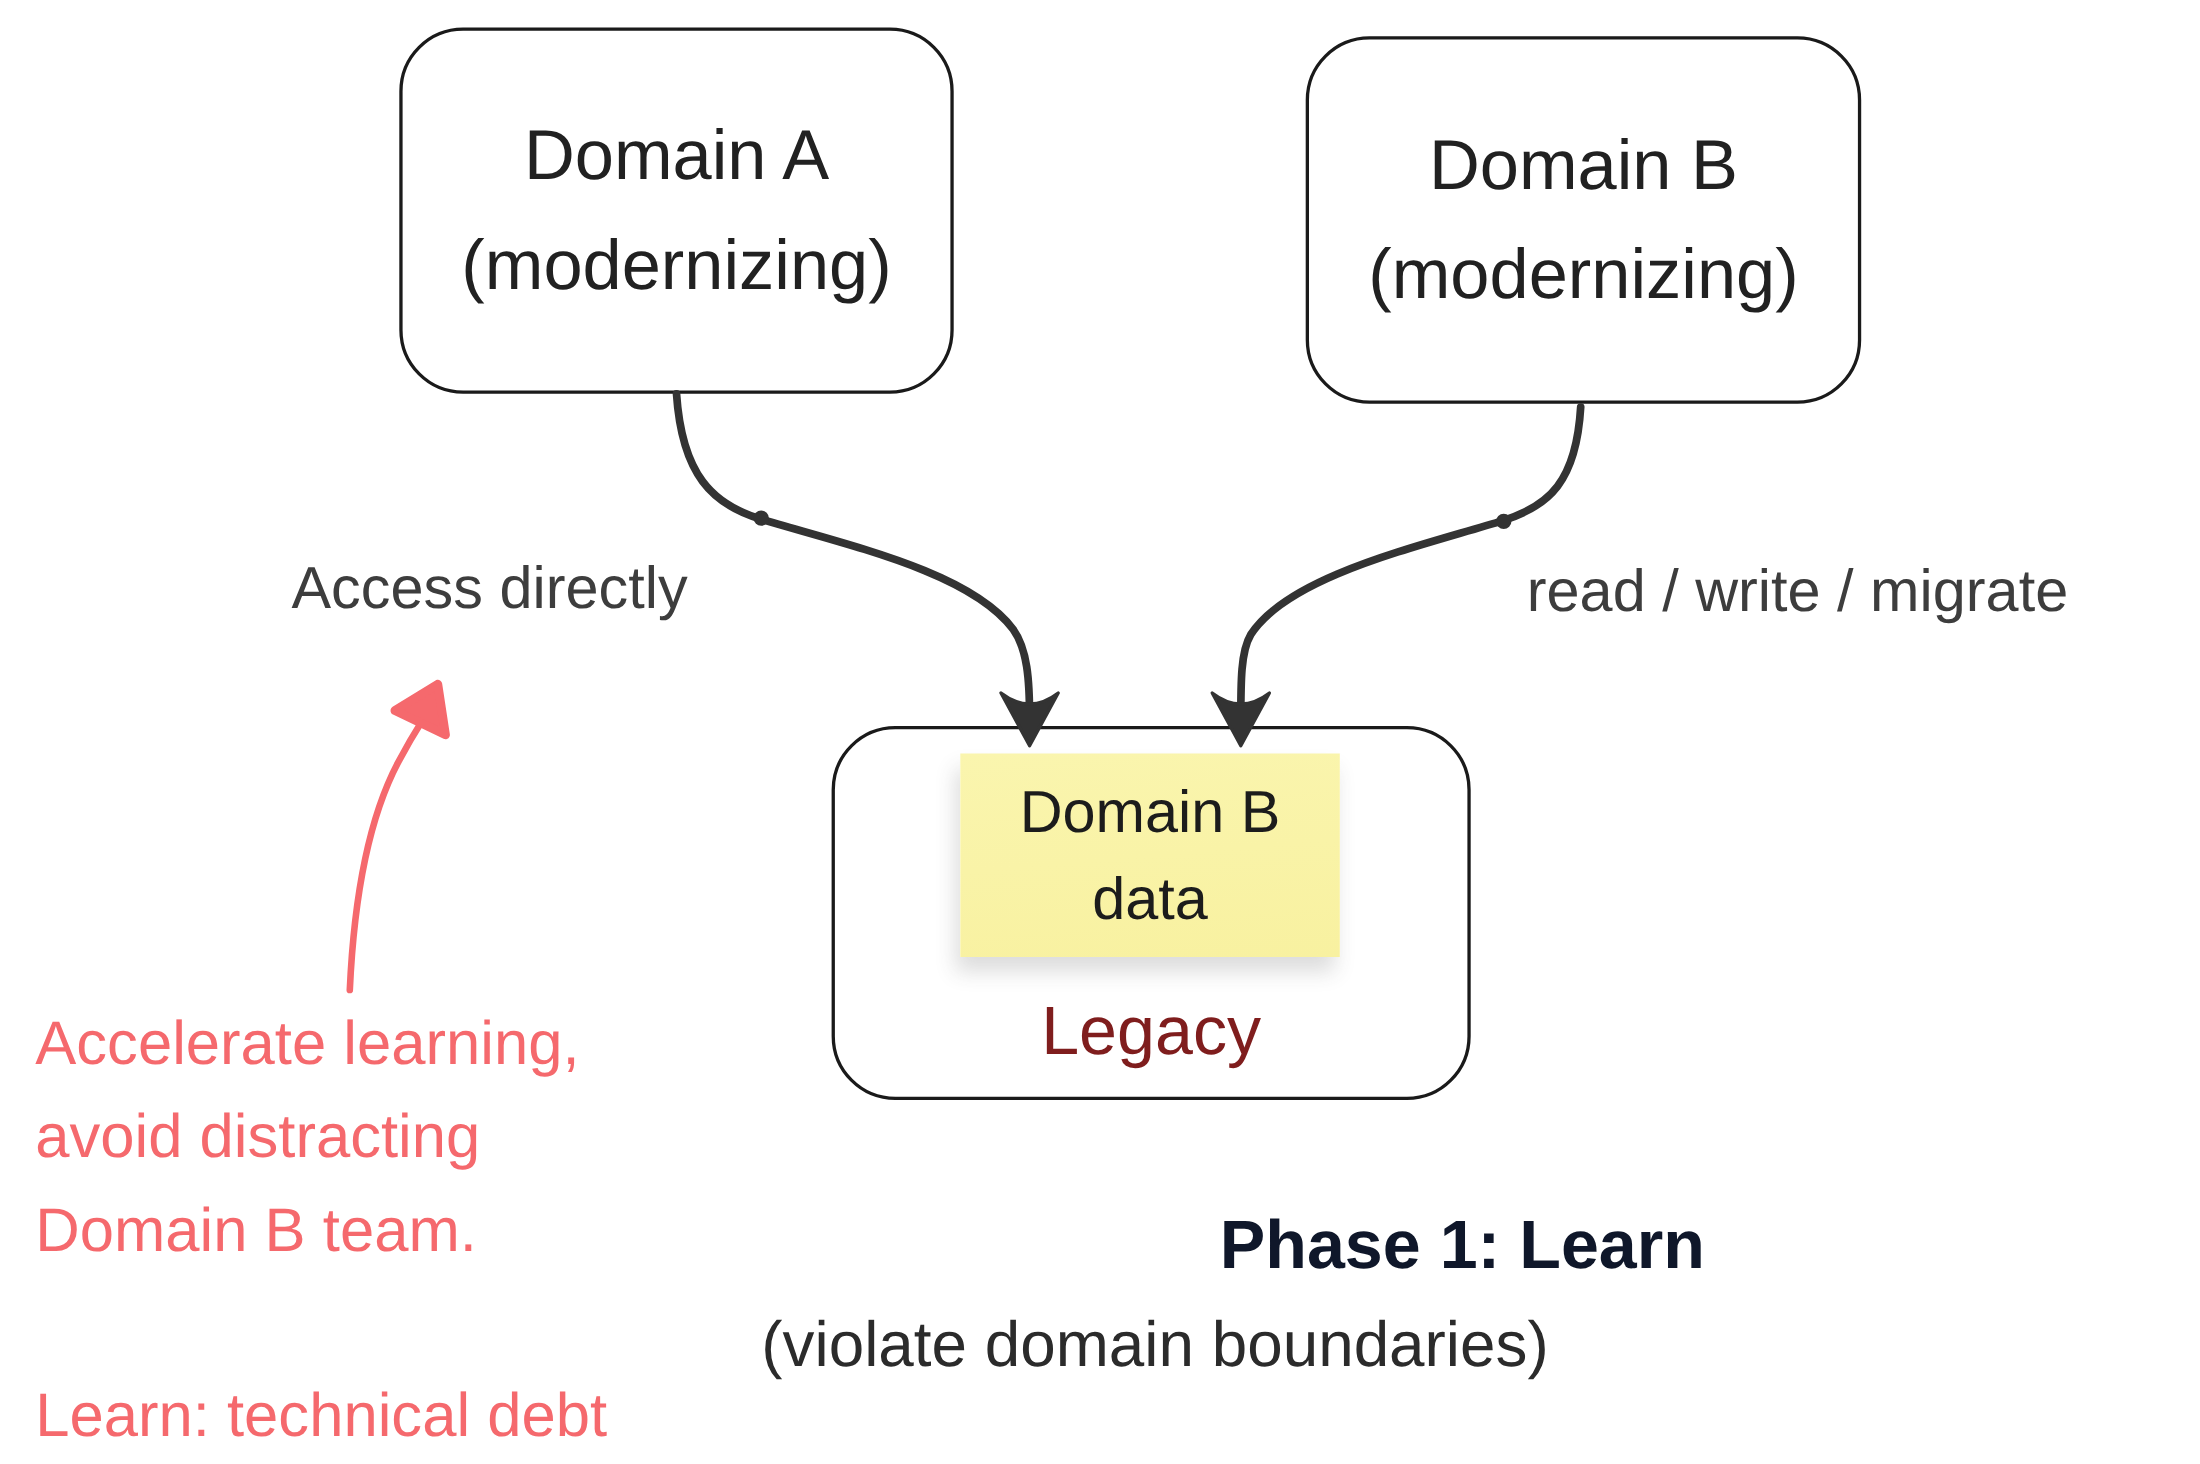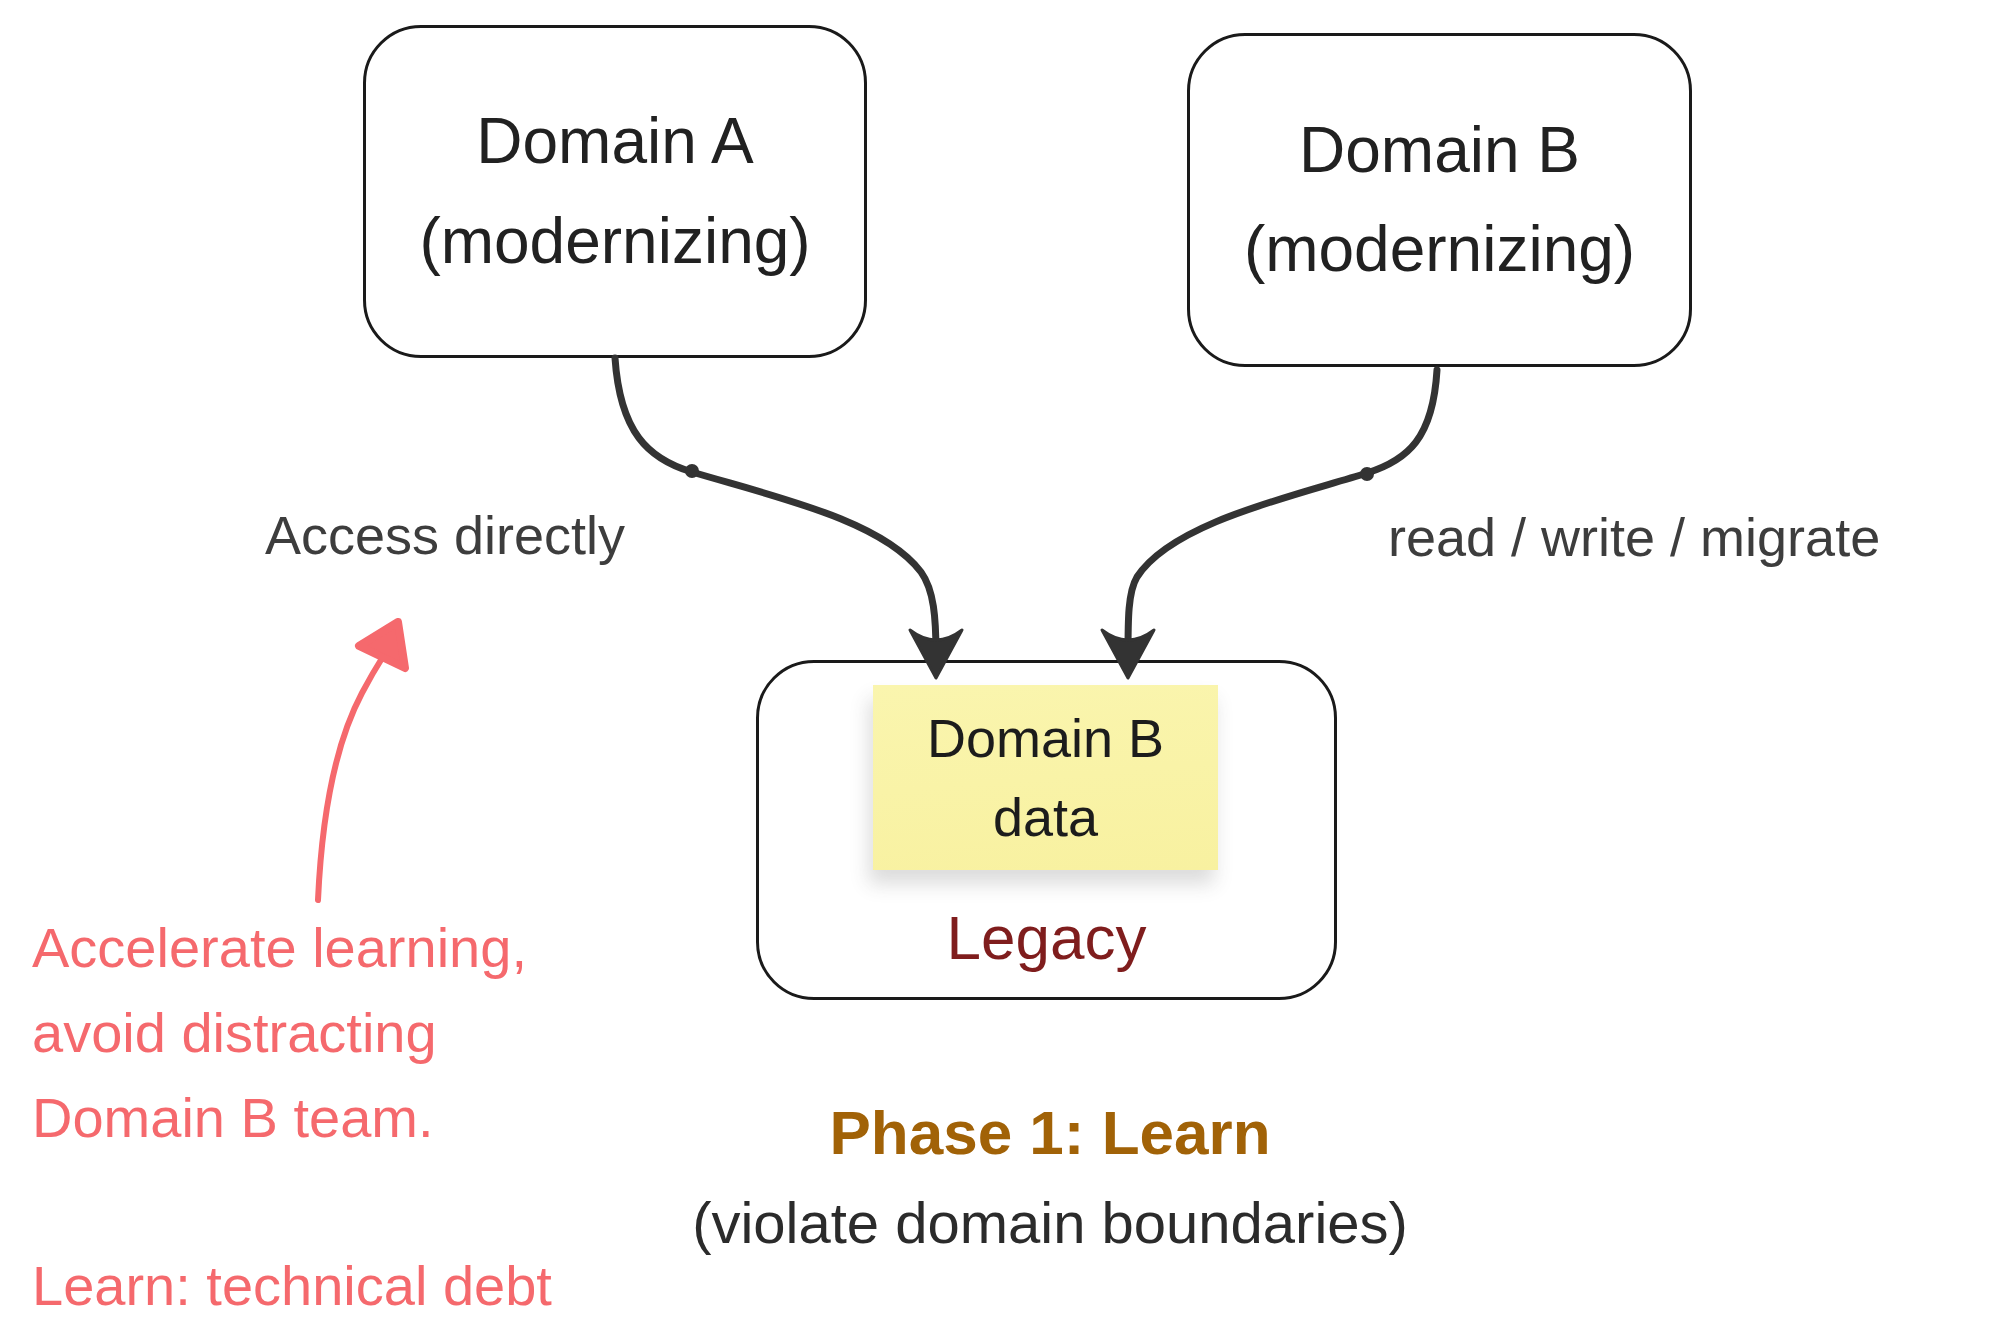--- a/index.html
+++ b/index.html
@@ -91,21 +91,22 @@
   #caption {
     position: absolute;
     left: 550px; top: 1095px; width: 1000px;
     text-align: center;
     z-index: 4;
   }
   #caption-title {
     font-size: 62px;
     font-weight: bold;
     line-height: 76px;
-    color: #a16207;
+    color: #0f172a;
+    text-align: right;
   }
   #caption-subtitle {
     font-size: 58px;
     line-height: 70px;
     margin-top: 17px;
     color: #2b2b2b;
   }
 </style>
 </head>
 <body>

